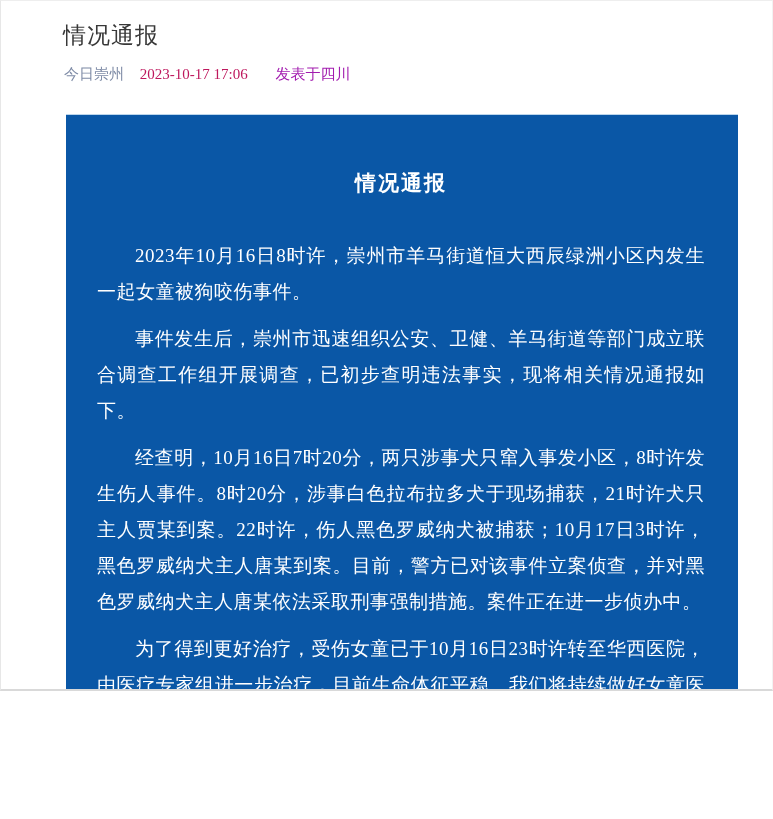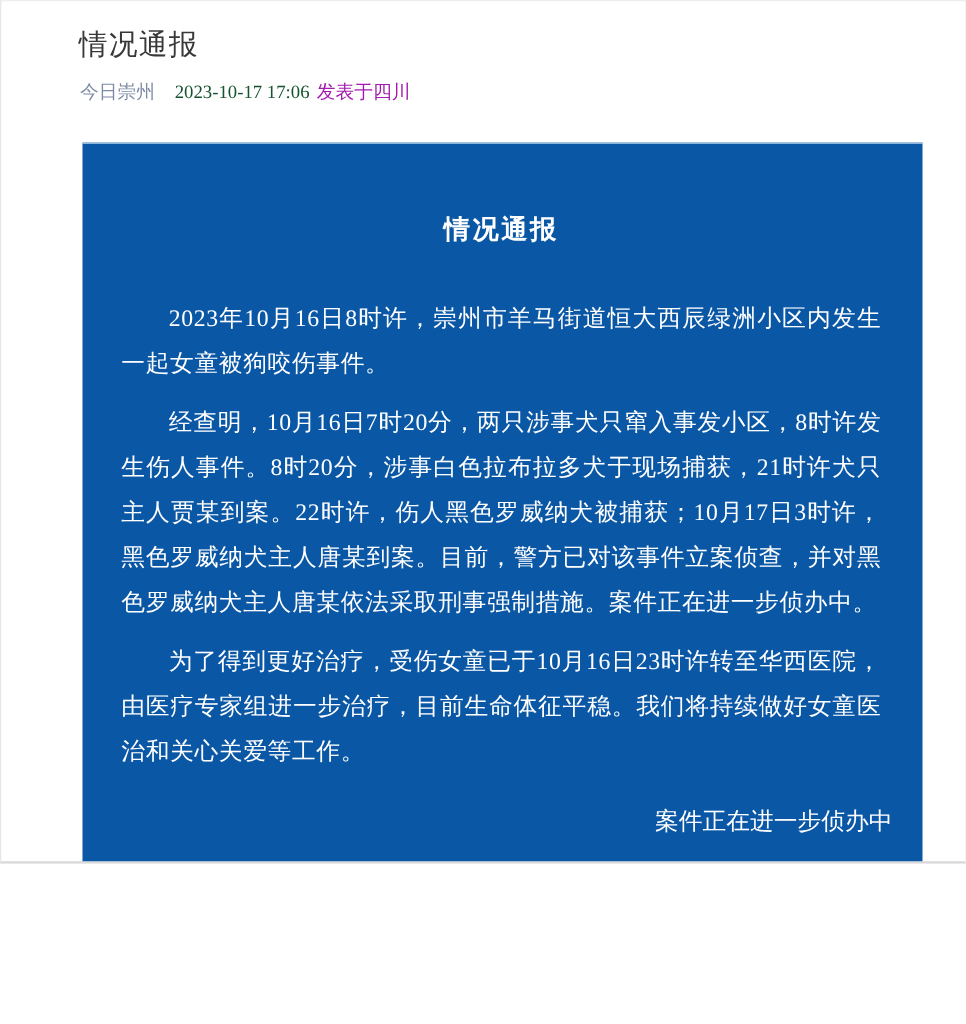--- a/index.html
+++ b/index.html
@@ -37,22 +37,22 @@
     color: #b2b2b2;
     white-space: nowrap;
   }
   .account-name {
     color: #7e8ba6;
     margin-right: 12px;
     cursor: pointer;
     text-align: right;
   }
   .pub-time {
-    color: #14532d;
-    margin-right: 2px;
+    color: #be185d;
+    margin-right: 24px;
   }
   .pub-location {
     color: #a21caf;
   }
   .notice-box {
     box-sizing: border-box;
     margin: 29px 0 0 65px;
     width: 672px;
     min-height: 689px;
     background: #0a57a6;
@@ -103,20 +103,21 @@
     <span class="pub-time">2023-10-17 17:06</span>
     <span class="pub-location">发表于四川</span>
   </div>
 
   <div class="notice-box">
 
     <div class="notice-title">情况通报</div>
 
     <div class="notice-body">
       <p>2023年10月16日8时许，崇州市羊马街道恒大西辰绿洲小区内发生一起女童被狗咬伤事件。</p>
+      <p>事件发生后，崇州市迅速组织公安、卫健、羊马街道等部门成立联合调查工作组开展调查，已初步查明违法事实，现将相关情况通报如下。</p>
       <p>经查明，10月16日7时20分，两只涉事犬只窜入事发小区，8时许发生伤人事件。8时20分，涉事白色拉布拉多犬于现场捕获，21时许犬只主人贾某到案。22时许，伤人黑色罗威纳犬被捕获；10月17日3时许，黑色罗威纳犬主人唐某到案。目前，警方已对该事件立案侦查，并对黑色罗威纳犬主人唐某依法采取刑事强制措施。案件正在进一步侦办中。</p>
       <p>为了得到更好治疗，受伤女童已于10月16日23时许转至华西医院，由医疗专家组进一步治疗，目前生命体征平稳。我们将持续做好女童医治和关心关爱等工作。</p>
     </div>
 
     <div class="notice-signature">
       <div>案件正在进一步侦办中</div>
     </div>
 
   </div>
 

